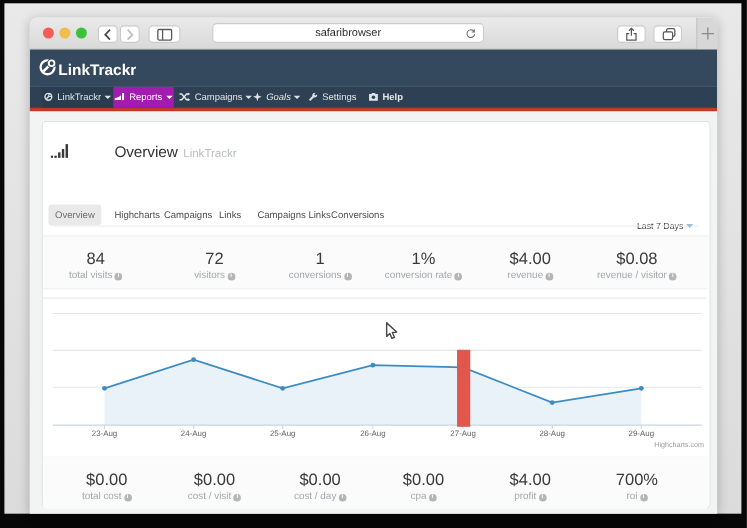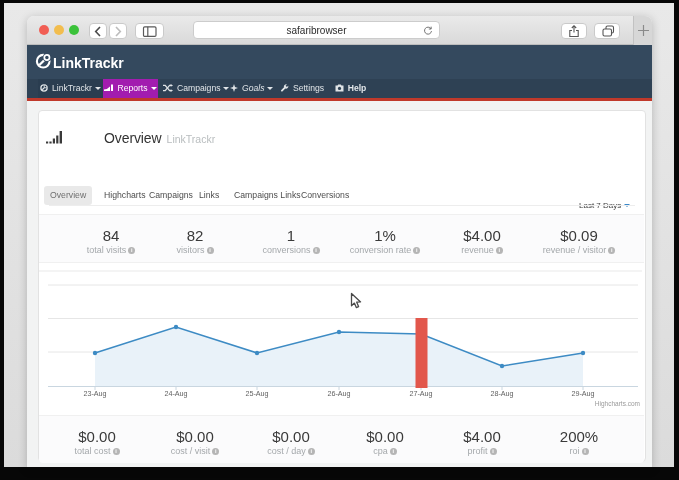--- a/index.html
+++ b/index.html
@@ -168,42 +168,42 @@
         <div class="tab tabactive" style="left:5px; top:75px;">Overview</div>
         <div class="tab" style="left:65px; top:75px;">Highcharts</div>
         <div class="tab" style="left:110px; top:75px;">Campaigns</div>
         <div class="tab" style="left:160px; top:75px;">Links</div>
         <div class="tab" style="left:195px; top:75px;">Campaigns Links</div>
         <div class="tab" style="left:262px; top:75px;">Conversions</div>
         <div class="tab" style="left:540px; top:85px; color:#3b3b3b; font-size:8px;">Last 7 Days<span class="caret" style="color:#3a87c8"></span></div>
         <div class="tabline" style="top:94px;"></div>
 
         <div class="statrow statrow1"></div>
-        <div class="stat" style="left:24px; top:117px;">
+        <div class="stat" style="left:0; top:117px;">
             <div class="sval">84</div>
             <div class="slab">total visits<span class="info">i</span></div>
           </div>
         <div class="stat" style="left:108px; top:117px;">
-            <div class="sval">82</div>
+            <div class="sval">72</div>
             <div class="slab">visitors<span class="info">i</span></div>
           </div>
         <div class="stat" style="left:204px; top:117px;">
             <div class="sval">1</div>
             <div class="slab">conversions<span class="info">i</span></div>
           </div>
         <div class="stat" style="left:298px; top:117px;">
             <div class="sval">1%</div>
             <div class="slab">conversion rate<span class="info">i</span></div>
           </div>
         <div class="stat" style="left:395px; top:117px;">
             <div class="sval">$4.00</div>
             <div class="slab">revenue<span class="info">i</span></div>
           </div>
         <div class="stat" style="left:492px; top:117px;">
-            <div class="sval">$0.09</div>
+            <div class="sval">$0.08</div>
             <div class="slab">revenue / visitor<span class="info">i</span></div>
           </div>
 
         <svg class="abs" style="left:-1px; top:157px;" width="605" height="145" viewBox="0 0 605 145">
           <line x1="1" y1="3" x2="604" y2="3" stroke="#e9e9e9"></line>
           <line x1="10" y1="17" x2="600" y2="17" stroke="#e6e6e6"></line>
           <line x1="10" y1="50.5" x2="600" y2="50.5" stroke="#e6e6e6"></line>
           <line x1="10" y1="84" x2="600" y2="84" stroke="#e6e6e6"></line>
           <path d="M57 85 L138 59 L219 85 L301 64 L383 66 L464 98 L545 85 L545 118.5 L57 118.5 Z" fill="#e9f2f9"></path>
           <path d="M57 85 L138 59 L219 85 L301 64 L383 66 L464 98 L545 85" fill="none" stroke="#3d8bc4" stroke-width="1.6"></path>
@@ -255,20 +255,20 @@
           </div>
         <div class="stat" style="left:298px; top:318px;">
             <div class="sval">$0.00</div>
             <div class="slab">cpa<span class="info">i</span></div>
           </div>
         <div class="stat" style="left:395px; top:318px;">
             <div class="sval">$4.00</div>
             <div class="slab">profit<span class="info">i</span></div>
           </div>
         <div class="stat" style="left:492px; top:318px;">
-            <div class="sval">200%</div>
+            <div class="sval">700%</div>
             <div class="slab">roi<span class="info">i</span></div>
           </div>
       </div>
 
     </div>
   </div>
 </div>
 
 </body></html>

